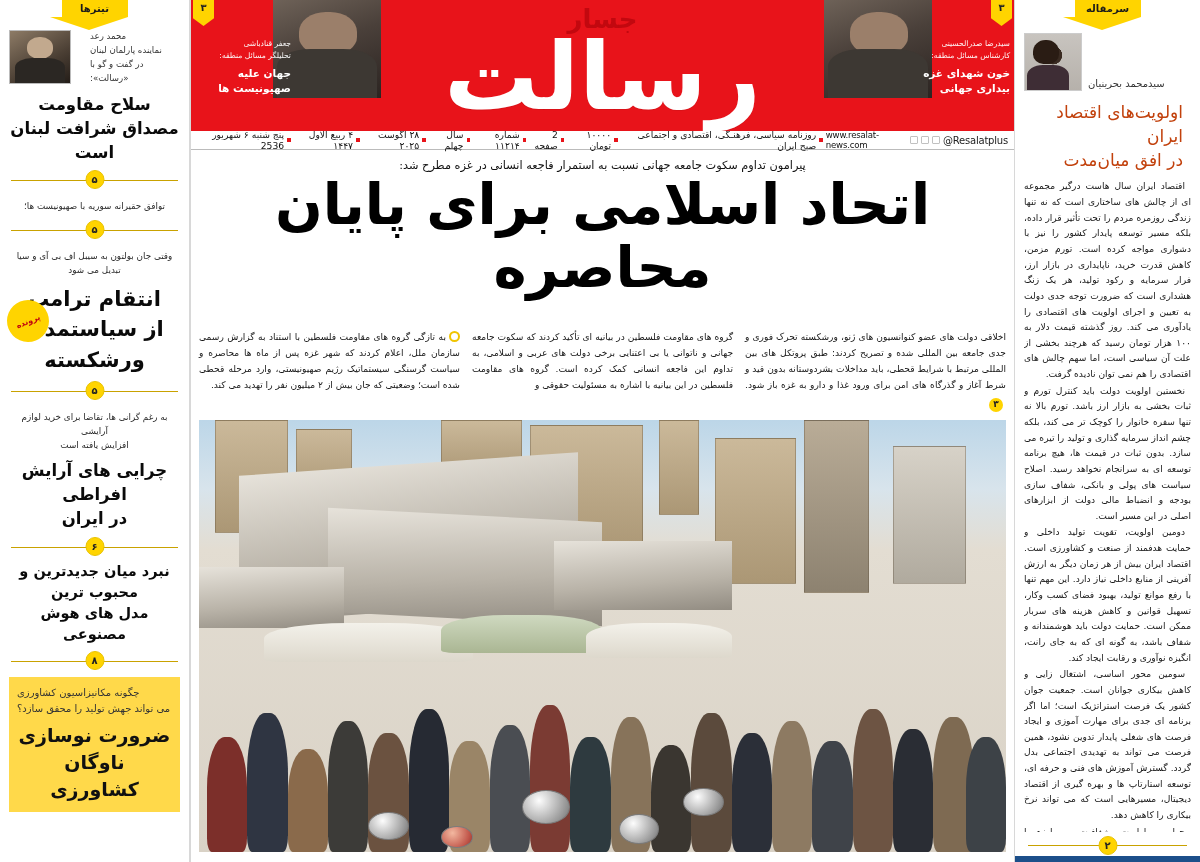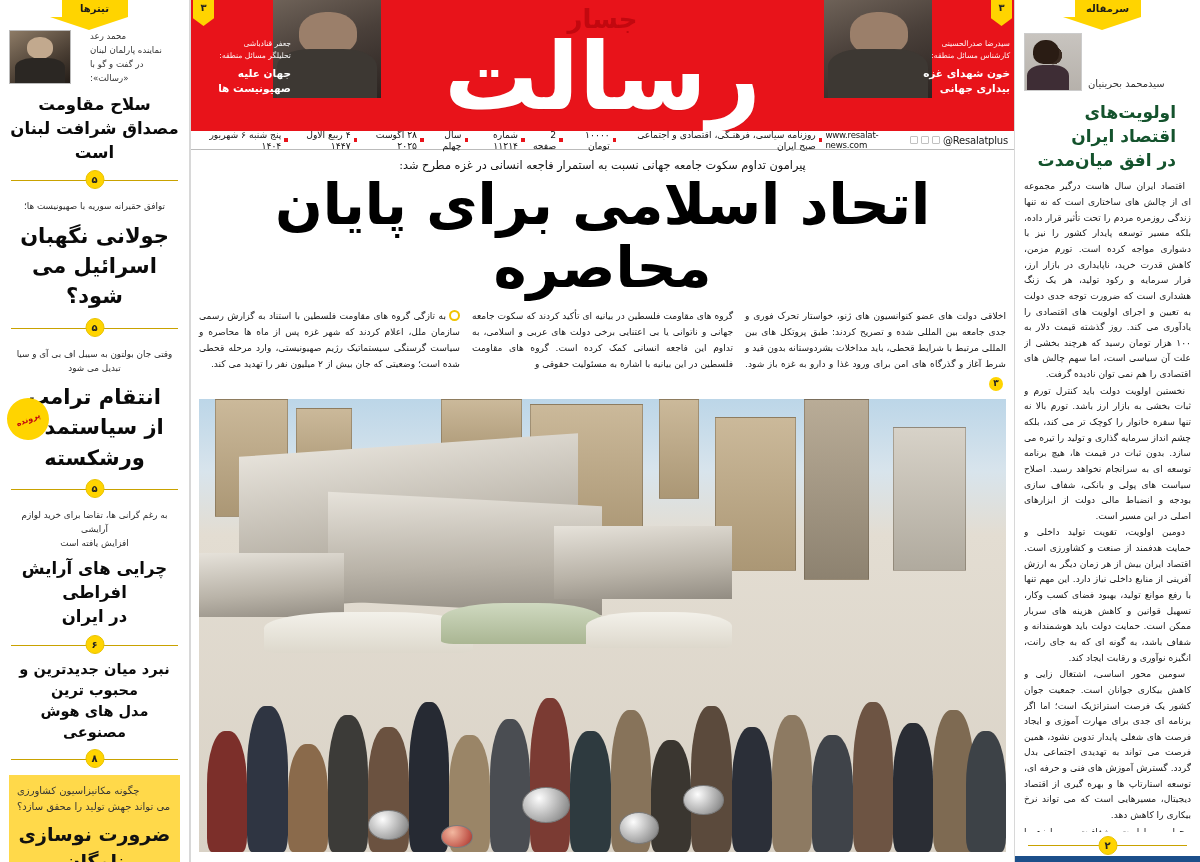--- a/index.html
+++ b/index.html
@@ -79,25 +79,25 @@
     background: #3e2d35;
     border-radius: 38% 38% 0 0;
   }
   .ed-author {
     font-size: 10px; color: #333;
     text-align: left; flex: 1 1 auto;
     padding-bottom: 2px;
     letter-spacing: -0.2px;
   }
   .ed-title {
-    font-size: 17px; font-weight: bold;
+    font-size: 17px; font-weight: normal;
     line-height: 1.42;
-    color: #14532d;
+    color: #c2410c;
     text-align: right;
-    margin: 9px 15px 7px 0;
+    margin: 9px 8px 7px 0;
     letter-spacing: -0.5px;
   }
   .ed-body {
     font-size: 9.1px;
     line-height: 1.72;
     text-align: justify;
     color: #161616;
     letter-spacing: -0.1px;
     flex: 1 1 auto;
     overflow: hidden;
@@ -262,21 +262,21 @@
   
   .lead {
     display: flex; flex-direction: row;
     gap: 12px;
     padding: 3px 8px 6px 8px;
     font-size: 9.1px;
     line-height: 1.76;
     color: #151515;
     letter-spacing: -0.15px;
   }
-  .lead .col { flex: 1 1 0; text-align: justify; position: relative; }
+  .lead .col { flex: 1 1 0; text-align: justify; position: relative; margin-top: 21px; }
   .drop {
     display: inline-block;
     width: 11px; height: 11px;
     border-radius: 50%;
     border: 2px solid #f0c400;
     vertical-align: -2px;
     margin-left: 3px;
   }
   .inline-page {
     display: inline-flex; align-items: center; justify-content: center;
@@ -498,30 +498,30 @@
         <span>2 صفحه</span>
         <span class="bullet"></span>
         <span>شماره ۱۱۲۱۴</span>
         <span class="bullet"></span>
         <span>سال چهلم</span>
         <span class="bullet"></span>
         <span>۲۸ آگوست ۲۰۲۵</span>
         <span class="bullet"></span>
         <span>۴ ربیع الاول ۱۴۴۷</span>
         <span class="bullet"></span>
-        <span>پنج شنبه ۶ شهریور ۱۴۰۴</span>
+        <span>پنج شنبه ۶ شهریور 2536</span>
       </div>
     </div>
 
     <div class="kicker">پیرامون تداوم سکوت جامعه جهانی نسبت به استمرار فاجعه انسانی در غزه مطرح شد:</div>
     <h1 class="headline">اتحاد اسلامی برای پایان محاصره</h1>
 
     <div class="lead">
       <div class="col">
-        <span>اخلاقی دولت های عضو کنوانسیون های ژنو، خواستار تحرک فوری و جدی جامعه بین المللی شده و تصریح کردند: طبق پروتکل های بین المللی مرتبط با شرایط قحطی، باید مداخلات بشردوستانه بدون قید و شرط آغاز و گذرگاه های امن برای ورود غذا و دارو به غزه باز شود.</span>
+        <span>اخلاقی دولت های عضو کنوانسیون های ژنو، ورشکسته تحرک فوری و جدی جامعه بین المللی شده و تصریح کردند: طبق پروتکل های بین المللی مرتبط با شرایط قحطی، باید مداخلات بشردوستانه بدون قید و شرط آغاز و گذرگاه های امن برای ورود غذا و دارو به غزه باز شود.</span>
         <span class="inline-page">۳</span>
       </div>
       <div class="col">
         <span>گروه های مقاومت فلسطین در بیانیه ای تأکید کردند که سکوت جامعه جهانی و ناتوانی یا بی اعتنایی برخی دولت های عربی و اسلامی، به تداوم این فاجعه انسانی کمک کرده است. گروه های مقاومت فلسطین در این بیانیه با اشاره به مسئولیت حقوقی و</span>
       </div>
       <div class="col">
         <span class="drop"></span><span>به تازگی گروه های مقاومت فلسطین با استناد به گزارش رسمی سازمان ملل، اعلام کردند که شهر غزه پس از ماه ها محاصره و سیاست گرسنگی سیستماتیک رژیم صهیونیستی، وارد مرحله قحطی شده است؛ وضعیتی که جان بیش از ۲ میلیون نفر را تهدید می کند.</span>
       </div>
     </div>
 
@@ -594,24 +594,20 @@
         <span>مصداق شرافت لبنان است</span>
       </div>
       <div class="divider">
         <div class="rule"></div>
         <div class="pagebadge">۵</div>
       </div>
     </div>
 
     <div>
       <div class="sb-sub">توافق حقیرانه سوریه با صهیونیست ها؛</div>
-      <div class="sb-title lg">
-        <span>جولانی نگهبان</span><br>
-        <span>اسرائیل می شود؟</span>
-      </div>
       <div class="divider">
         <div class="rule"></div>
         <div class="pagebadge">۵</div>
       </div>
     </div>
 
     <div style="position:relative">
       <div class="sb-sub">
         <span>وقتی جان بولتون به سیبل اف بی آی و سیا</span><br>
         <span>تبدیل می شود</span>

